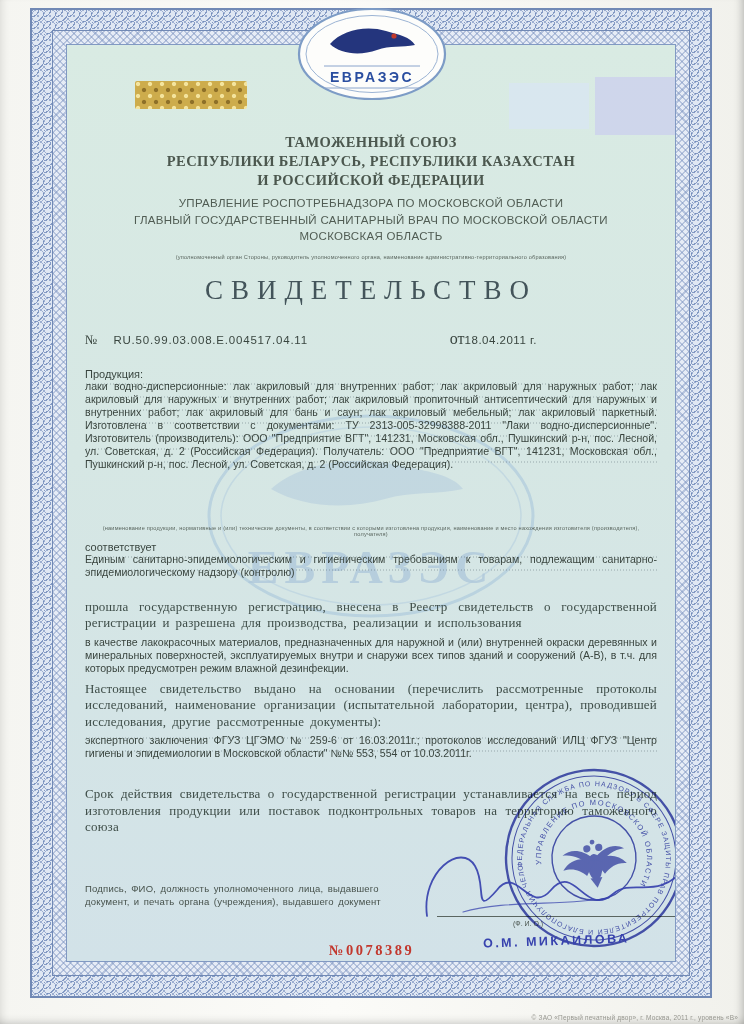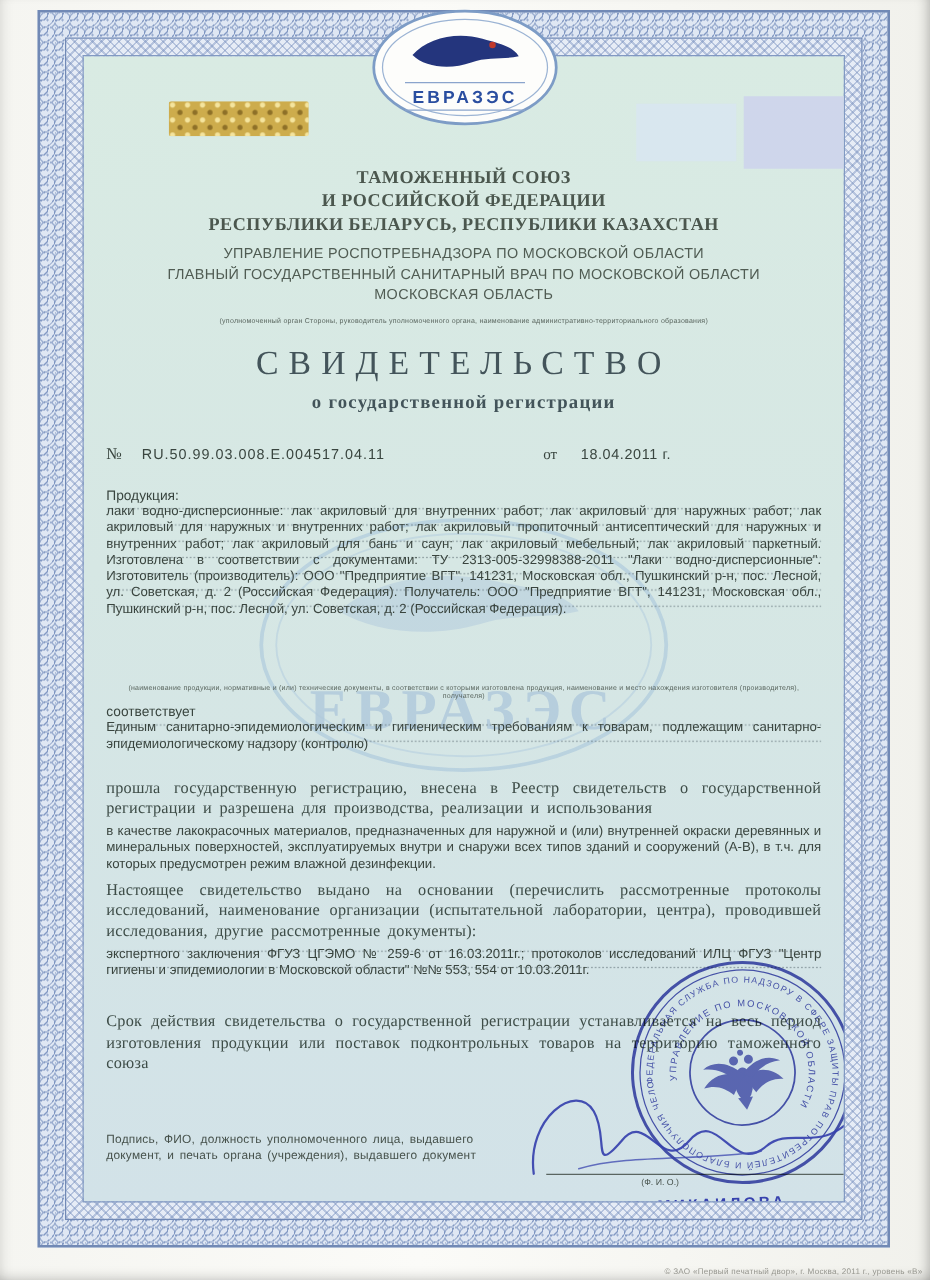--- a/index.html
+++ b/index.html
@@ -42,21 +42,21 @@
   .h-serif{font-family:"Liberation Serif",serif;font-weight:bold;font-size:14.5px;line-height:19px;color:#4b574e;letter-spacing:.4px}
   .h-sans{font-size:11.5px;line-height:16.5px;color:#505c53;letter-spacing:.3px}
   .note{font-size:5.6px;color:#5a665f;letter-spacing:.2px;margin-top:9px}
   .title{font-family:"Liberation Serif",serif;font-weight:normal;font-size:27px;letter-spacing:8px;color:#43545a;margin-top:15px}
   .subtitle{font-family:"Liberation Serif",serif;font-weight:bold;font-size:15px;letter-spacing:1px;color:#43545a;margin-top:8px}
 
   .num-row{display:flex;align-items:baseline;margin-top:24px;font-size:11.5px;color:#39453f}
   .no-sign{font-family:"Liberation Serif",serif;font-size:13px;margin-right:16px}
   .num-val{letter-spacing:.8px}
   .sp{flex:1}
-  .ot{font-family:"Liberation Serif",serif;margin-right:19px;font-size:12px}
+  .ot{font-family:"Liberation Serif",serif;margin-right:0;font-size:16px}
   .date-val{letter-spacing:.5px;margin-right:120px}
 
   .lbl{font-size:11px;color:#39453f;margin-top:20px}
   .filled{font-size:10.6px;line-height:13px;color:#39443e;text-align:justify}
   .dotted{background-image:radial-gradient(circle, rgba(72,88,96,.45) .6px, rgba(0,0,0,0) .9px);
     background-size:3px 13px;background-position:0 10.5px}
   .preprint{font-family:"Liberation Serif",serif;font-size:13px;line-height:16.5px;color:#3e4d48;text-align:justify;word-spacing:2.5px;letter-spacing:.2px}
   .note2{margin-top:54px}
   .mt4{margin-top:4px}.mt6{margin-top:6px}.mt8{margin-top:20px}.mt26{margin-top:26px}
 
@@ -91,29 +91,28 @@
         <div class="watermark">
           <svg viewBox="0 0 340 215" width="340" height="215">
             <ellipse cx="170" cy="105" rx="162" ry="100" fill="none" stroke="#8fb3d6" stroke-width="3" opacity=".7"></ellipse>
             <ellipse cx="170" cy="105" rx="150" ry="89" fill="none" stroke="#9cbcda" stroke-width="1.5" opacity=".6"></ellipse>
             <path d="M70,78 C100,52 150,44 196,54 C226,60 252,64 262,78 C236,84 210,80 184,88 C146,99 100,96 70,78 Z" fill="#9db9d8" opacity=".6"></path>
             <text x="170" y="172" text-anchor="middle" font-family="Liberation Serif, serif" font-weight="bold" font-size="46" letter-spacing="6" fill="#8fafd2" opacity=".8">ЕВРАЗЭС</text>
           </svg>
         </div>
 
         <div class="c h-serif">ТАМОЖЕННЫЙ СОЮЗ</div>
+        <div class="c h-serif">РЕСПУБЛИКИ БЕЛАРУСЬ, РЕСПУБЛИКИ КАЗАХСТАН</div>
         <div class="c h-serif">И РОССИЙСКОЙ ФЕДЕРАЦИИ</div>
-        <div class="c h-serif">РЕСПУБЛИКИ БЕЛАРУСЬ, РЕСПУБЛИКИ КАЗАХСТАН</div>
         <div class="c h-sans" style="margin-top:5px">УПРАВЛЕНИЕ РОСПОТРЕБНАДЗОРА ПО МОСКОВСКОЙ ОБЛАСТИ</div>
         <div class="c h-sans">ГЛАВНЫЙ ГОСУДАРСТВЕННЫЙ САНИТАРНЫЙ ВРАЧ ПО МОСКОВСКОЙ ОБЛАСТИ</div>
         <div class="c h-sans">МОСКОВСКАЯ ОБЛАСТЬ</div>
         <div class="c note">(уполномоченный орган Стороны, руководитель уполномоченного органа, наименование административно-территориального образования)</div>
 
         <div class="c title">СВИДЕТЕЛЬСТВО</div>
-        <div class="c subtitle">о государственной регистрации</div>
 
         <div class="num-row">
           <span class="no-sign">№</span>
           <span class="num-val">RU.50.99.03.008.Е.004517.04.11</span>
           <span class="sp"></span>
           <span class="ot">от</span>
           <span class="date-val">18.04.2011 г.</span>
         </div>
 
         <div class="lbl">Продукция:</div>

